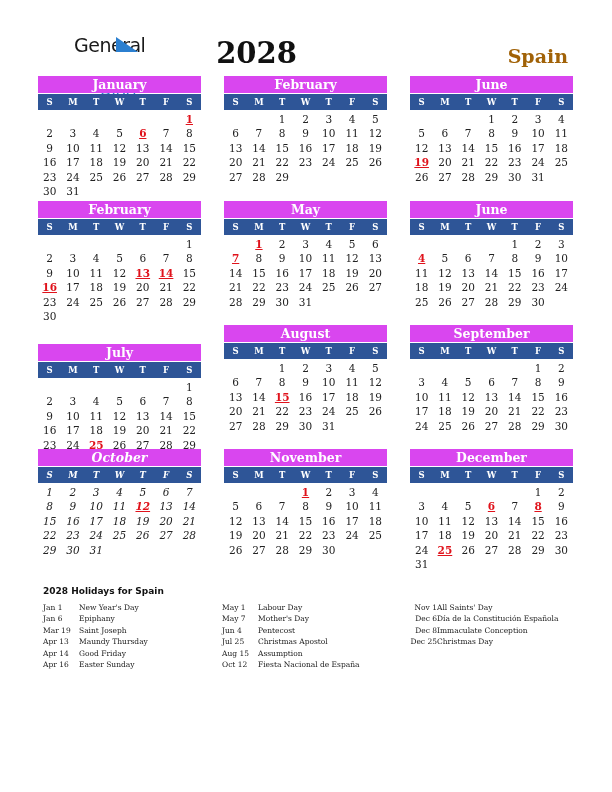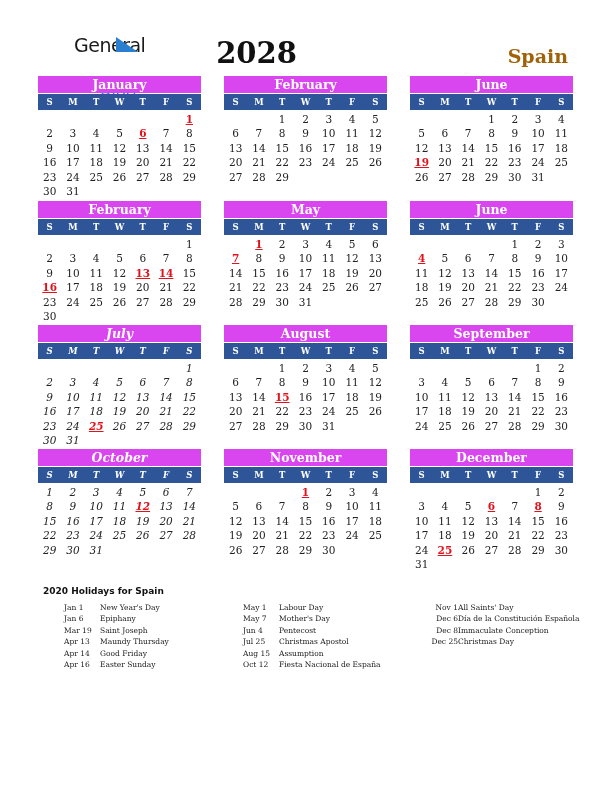--- a/index.html
+++ b/index.html
@@ -12,21 +12,21 @@
   .country { position: absolute; right: 44px; top: 45px; font-size: 19px; font-weight: bold; color: #a16207; }
   .month { position: absolute; width: 163px; }
   .month .mhead { height: 17px; background: #d946ef; color: #fff; text-align: center; font-size: 12.5px; font-weight: bold; line-height: 17px; }
   .month .dow { margin-top: 1px; height: 16px; background: #2e5597; display: flex; }
   .month .dow span { flex: 1; text-align: center; color: #fff; font-size: 8.5px; font-weight: bold; line-height: 16px; }
   .month .grid { display: grid; grid-template-columns: repeat(7, 1fr); margin-top: 2px; }
   .month .grid span { text-align: center; font-size: 10.5px; height: 14.4px; line-height: 14.4px; color: #222; }
   .month .grid span.hol { color: #e0121b; font-weight: bold; text-decoration: underline; }
   .hol-title { position: absolute; left: 43px; top: 586px; font-family: "DejaVu Sans", sans-serif; font-size: 9px; font-weight: bold; color: #111; }
   .hol-col { position: absolute; top: 602px; }
-  .hol-row { display: flex; font-size: 7.5px; height: 11.4px; line-height: 11.4px; color: #222; margin-left: 21px; }
+  .hol-row { display: flex; font-size: 7.5px; height: 11.4px; line-height: 11.4px; color: #222; }
   .hol-row .d { width: 36px; }
 </style>
 </head>
 <body>
 
 <div class="logo">
   <span class="general">General</span>
   <span class="tri"></span>
   <span class="blue">Blue</span>
 </div>
@@ -315,21 +315,21 @@
         <span class="">23</span>
         <span class="">24</span>
         <span class="">25</span>
         <span class="">26</span>
         <span class="">27</span>
         <span class="">28</span>
         <span class="">29</span>
         <span class="">30</span>
       </div>
     </div>
-    <div class="month" style="left: 38px; top: 325px; font-style: italic;">
+    <div class="month" style="left: 38px; top: 344px;">
       <div class="mhead">July</div>
       <div class="dow">
         <span>S</span>
         <span>M</span>
         <span>T</span>
         <span>W</span>
         <span>T</span>
         <span>F</span>
         <span>S</span>
       </div>
@@ -606,21 +606,21 @@
         <span class="">26</span>
         <span class="">27</span>
         <span class="">28</span>
         <span class="">29</span>
         <span class="">30</span>
         <span class="">31</span>
       </div>
     </div>
   </div>
 
-<div class="hol-title">2020 Holidays for Spain</div>
+<div class="hol-title">2028 Holidays for Spain</div>
 <div id="holcols">
     <div class="hol-col" style="left: 43px;">
       <div class="hol-row">
         <span class="d">Jan 1</span>
         <span>New Year's Day</span>
       </div>
       <div class="hol-row">
         <span class="d">Jan 6</span>
         <span>Epiphany</span>
       </div>

